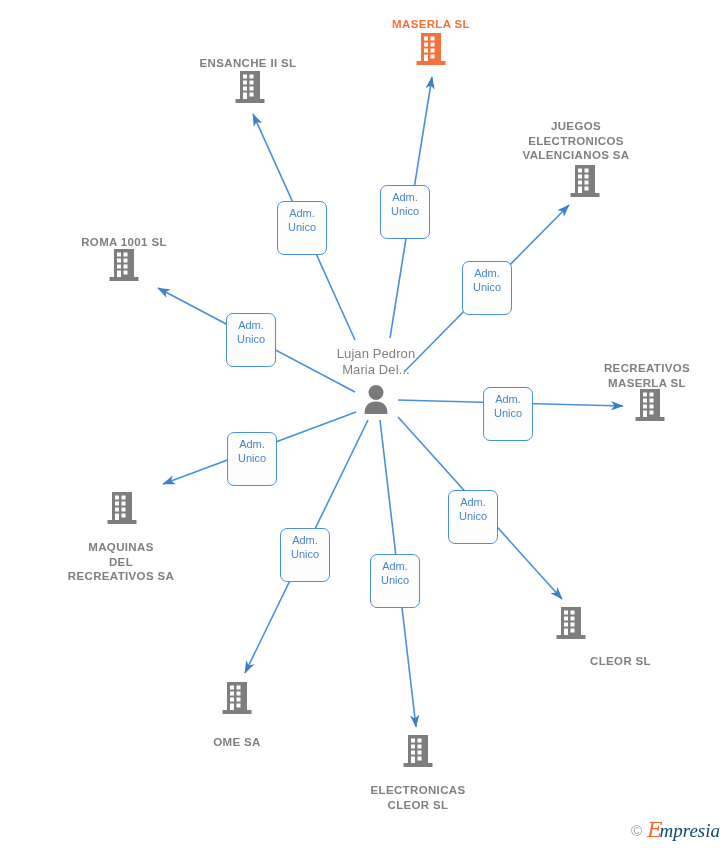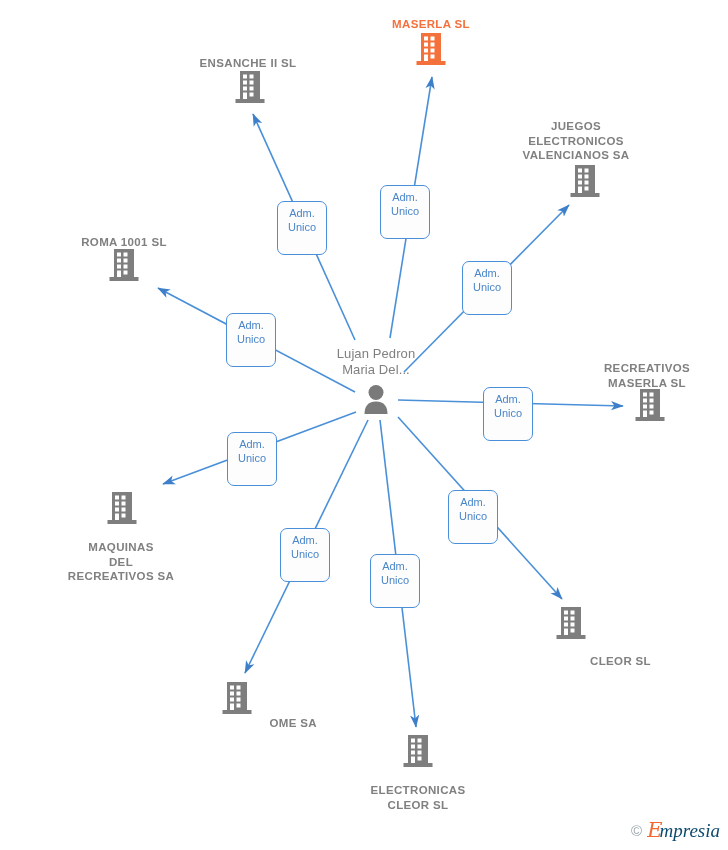--- a/index.html
+++ b/index.html
@@ -239,21 +239,21 @@
           <rect x="8" y="4.5" width="4" height="4" fill="#fff"></rect>
           <rect x="14.5" y="4.5" width="4" height="4" fill="#fff"></rect>
           <rect x="8" y="10.5" width="4" height="4" fill="#fff"></rect>
           <rect x="14.5" y="10.5" width="4" height="4" fill="#fff"></rect>
           <rect x="8" y="16.5" width="4" height="4" fill="#fff"></rect>
           <rect x="14.5" y="16.5" width="4" height="4" fill="#fff"></rect>
           <rect x="8" y="22.5" width="4" height="6.5" fill="#fff"></rect>
           <rect x="14.5" y="22.5" width="4" height="4" fill="#fff"></rect>
         </svg>
       </div>
-      <div class="node" style="left: 237px; top: 716px; text-align: right;">
+      <div class="node" style="left: 237px; top: 735px;">
         <div class="node-label">OME SA</div>
       </div>
       <div class="node below" style="left: 237px; top: 681px;">
         <svg class="node-icon" width="30" height="34" viewBox="0 0 30 34">
           <rect x="5" y="1" width="20" height="28" fill="#7e7e7e"></rect>
           <rect x="0.5" y="29" width="29" height="4" fill="#7e7e7e"></rect>
           <rect x="8" y="4.5" width="4" height="4" fill="#fff"></rect>
           <rect x="14.5" y="4.5" width="4" height="4" fill="#fff"></rect>
           <rect x="8" y="10.5" width="4" height="4" fill="#fff"></rect>
           <rect x="14.5" y="10.5" width="4" height="4" fill="#fff"></rect>

